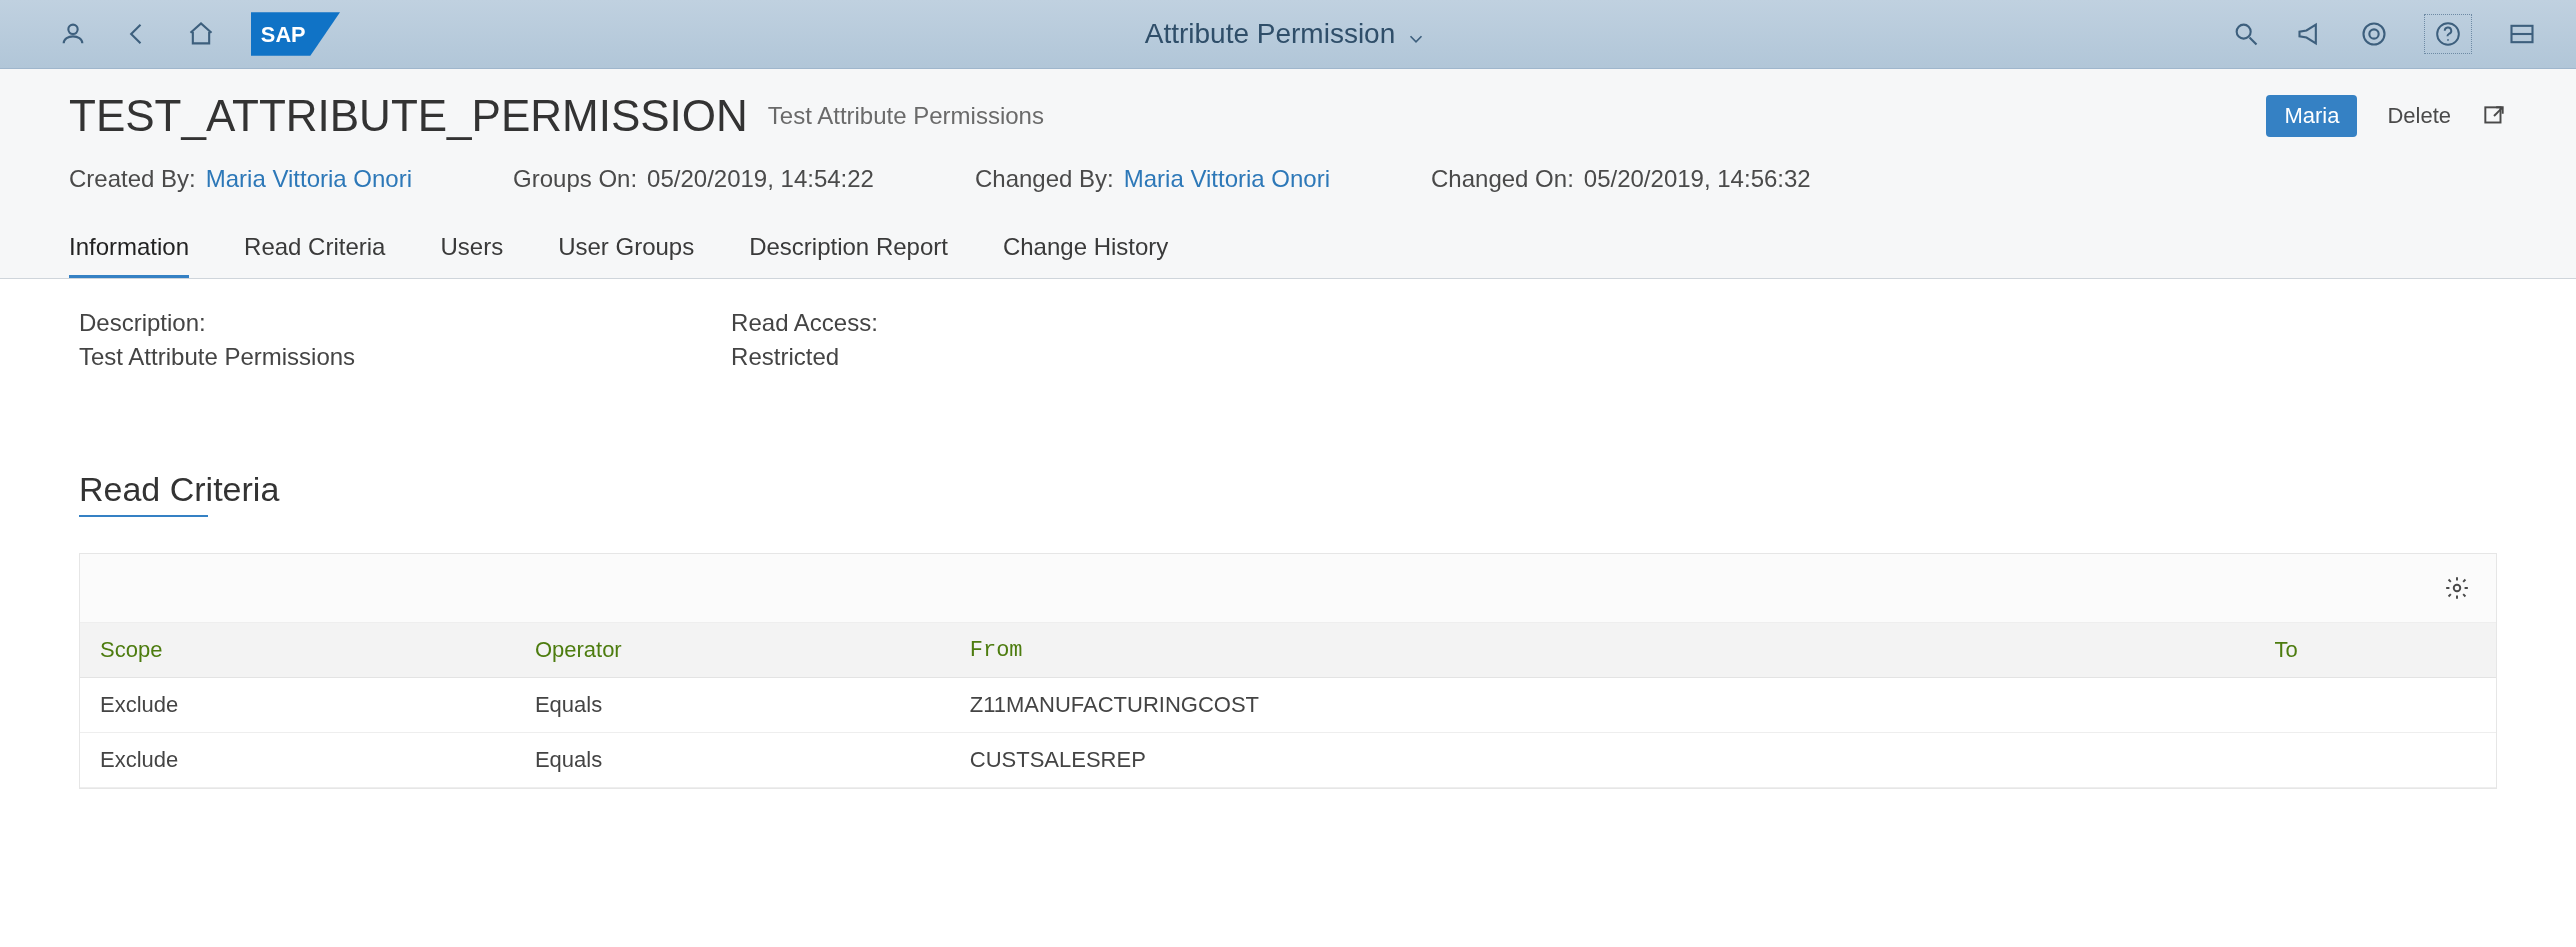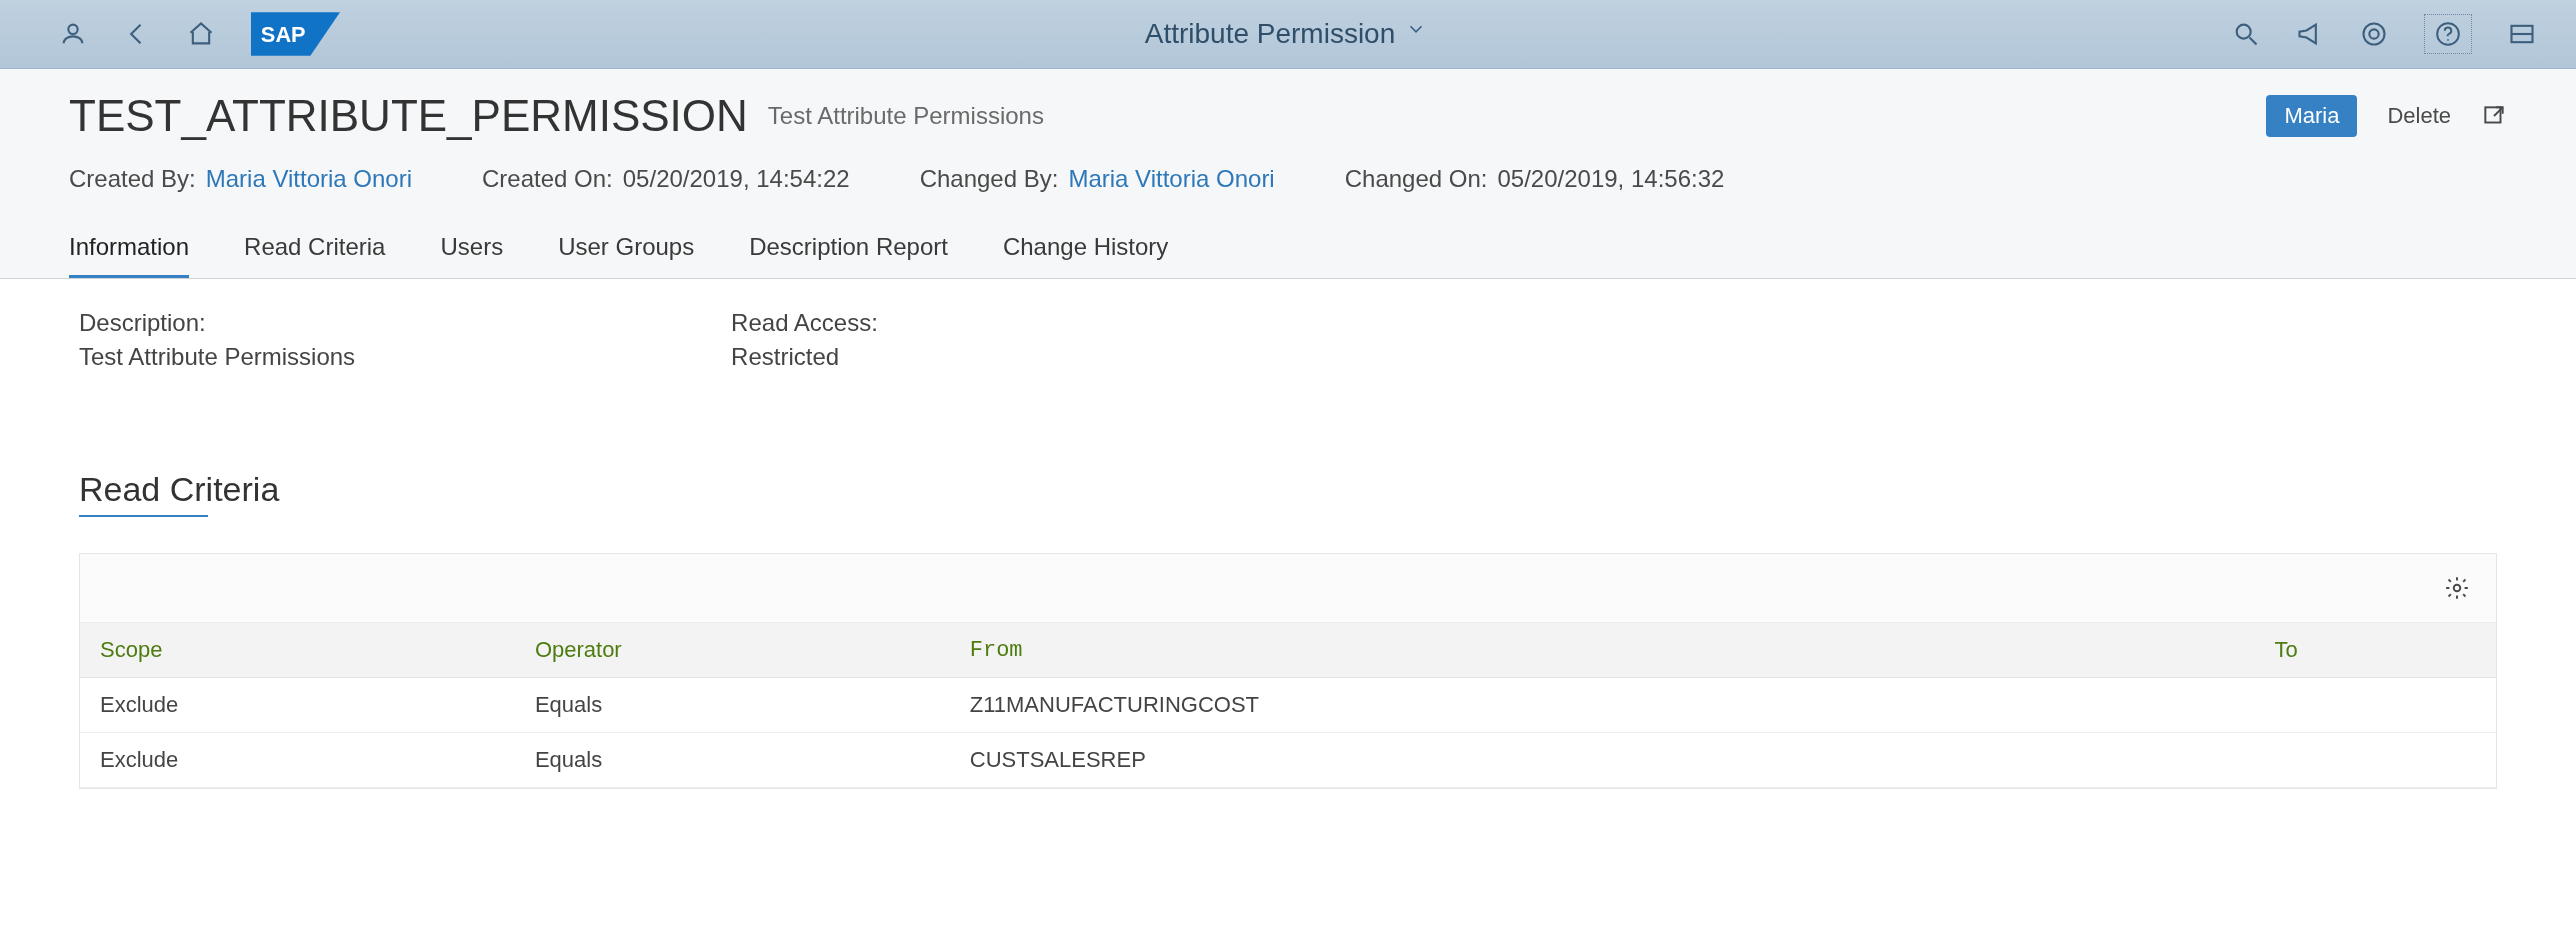--- a/index.html
+++ b/index.html
@@ -35,21 +35,21 @@
   }
   .shell .left, .shell .right {
     display: flex;
     align-items: center;
     gap: 36px;
   }
   .shell .center {
     flex: 1;
     display: flex;
     justify-content: center;
-    align-items: flex-start;
+    align-items: flex-end;
     gap: 10px;
     color: #2f4e69;
     font-size: 28px;
   }
   .shell .icn {
     width: 28px;
     height: 28px;
     display: inline-flex;
     align-items: center;
     justify-content: center;
@@ -115,21 +115,21 @@
   .icn-sm {
     width: 26px; height: 26px;
     color: #4a4a4a;
     display: inline-flex;
     cursor: pointer;
   }
   .icn-sm svg { width: 100%; height: 100%; stroke: currentColor; fill: none; stroke-width: 1.8; }
 
   .meta-row {
     display: flex;
-    gap: 70px;
+    gap: 101px;
     margin-top: 24px;
     font-size: 24px;
     color: #4a4a4a;
   }
   .meta-item { display: flex; gap: 10px; align-items: baseline; }
   .meta-item .lbl::after { content: ""; }
   .meta-item .link { color: var(--link); }
 
   
   .tabs {
@@ -304,21 +304,21 @@
       </span>
     </div>
   </div>
 
   <div class="meta-row">
     <div class="meta-item">
       <span class="lbl">Created By:</span>
       <span class="link">Maria Vittoria Onori</span>
     </div>
     <div class="meta-item">
-      <span class="lbl">Created On:</span>
+      <span class="lbl">Groups On:</span>
       <span>05/20/2019, 14:54:22</span>
     </div>
     <div class="meta-item">
       <span class="lbl">Changed By:</span>
       <span class="link">Maria Vittoria Onori</span>
     </div>
     <div class="meta-item">
       <span class="lbl">Changed On:</span>
       <span>05/20/2019, 14:56:32</span>
     </div>

